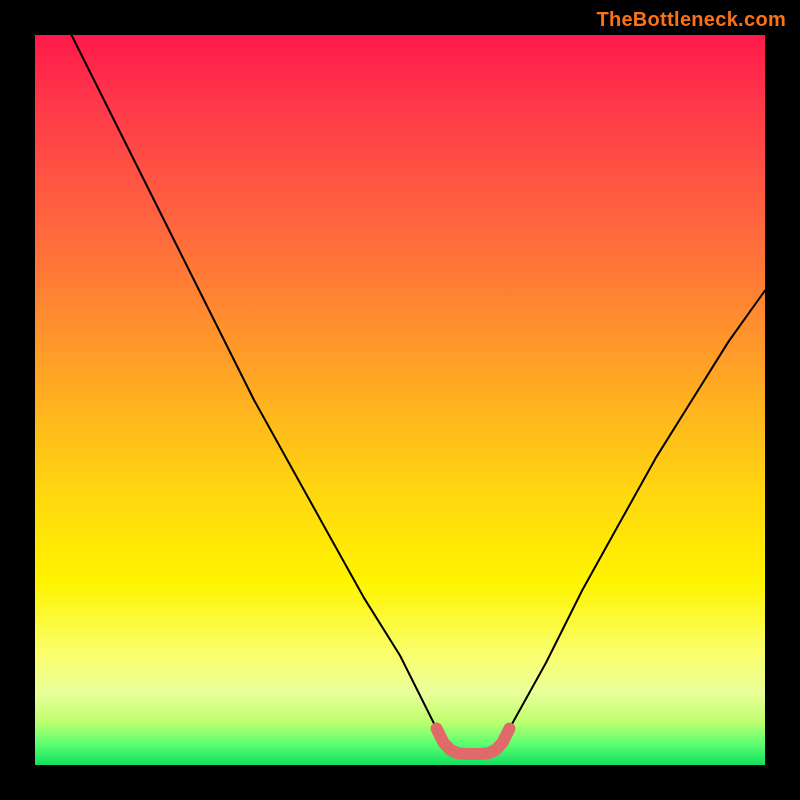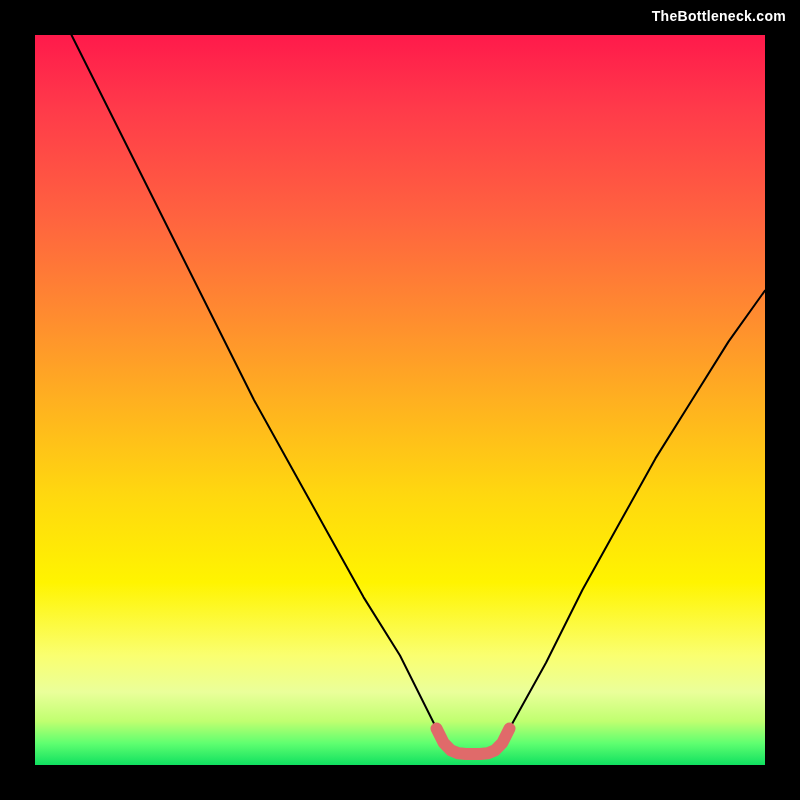--- a/index.html
+++ b/index.html
@@ -44,22 +44,22 @@
     position: absolute;
     left: 0;
     top: 0;
     width: 730px;
     height: 730px;
   }
   .watermark {
     position: absolute;
     top: 8px;
     right: 14px;
-    color: #ffffff;
-    font-size: 14px;
+    color: #f97316;
+    font-size: 20px;
     font-weight: bold;
     letter-spacing: 0.3px;
     user-select: none;
   }
 </style>
 </head>
 <body>
 
 <div class="frame">
   <div class="plot-area">

